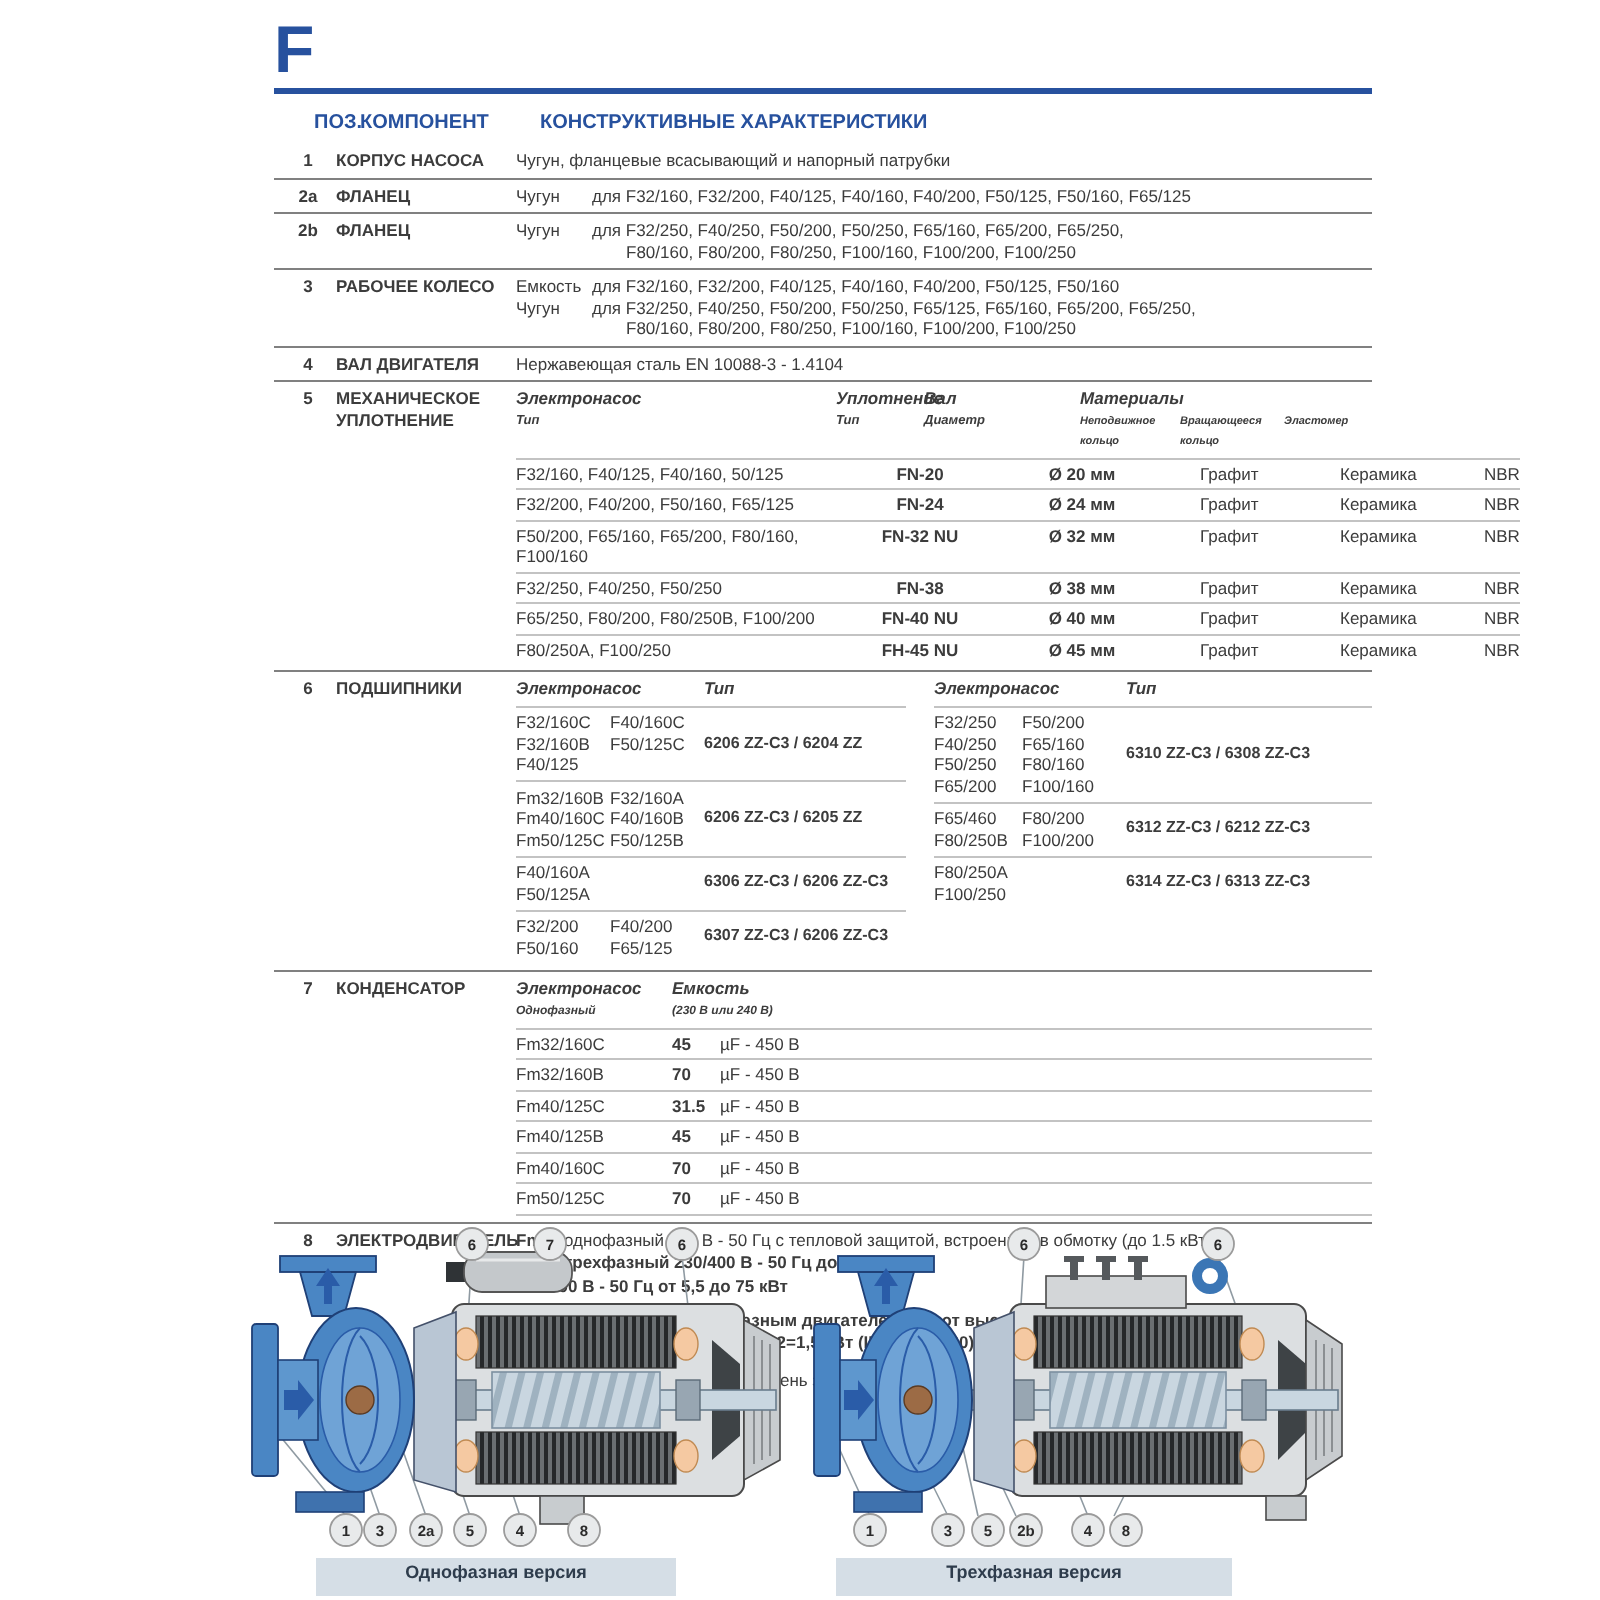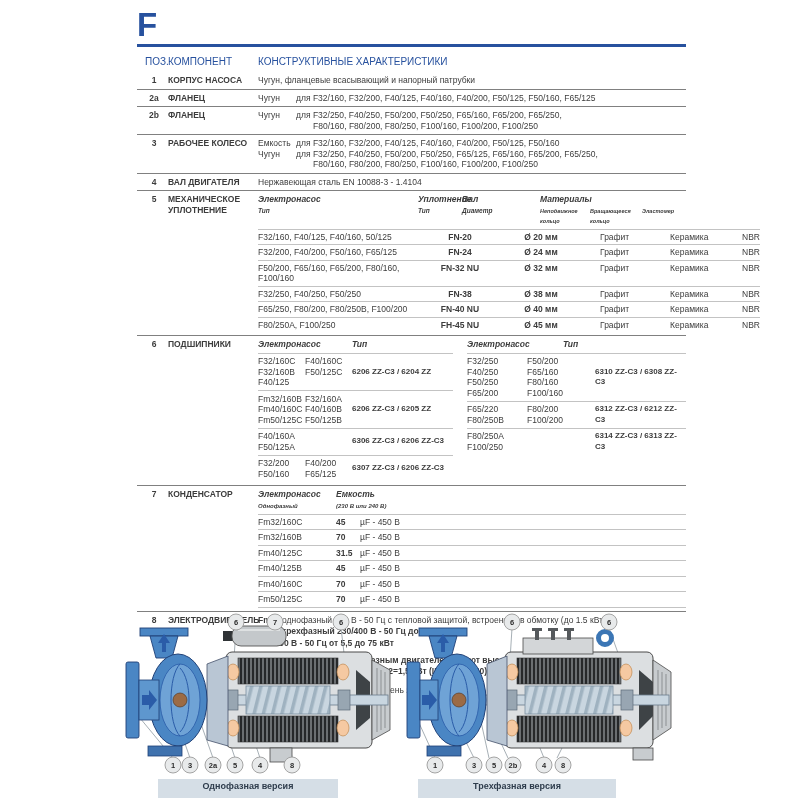--- a/index.html
+++ b/index.html
@@ -2,21 +2,21 @@
 <html><head>
 <meta charset="utf-8">
 <style>
   html,body{margin:0;padding:0;}
   body{width:800px;height:800px;position:relative;background:#ffffff;
        font-family:"Liberation Sans",sans-serif;color:#3c3c3c;overflow:hidden;}
   .content{position:absolute;left:137px;top:8px;width:549px;}
   .big-letter{font-size:33px;font-weight:bold;color:#27519e;line-height:34px;letter-spacing:1px;}
   .rule{height:3px;background:#27519e;margin-top:2px;}
   .thead{display:grid;grid-template-columns:23px 90px 1fr;padding:9px 0 5px 8px;
-         color:#27519e;font-weight:normal;font-size:10px;}
+         color:#27519e;font-weight:bold;font-size:10px;margin-left:12px;}
   .trow{display:grid;grid-template-columns:23px 90px 1fr;padding:3px 0 3px 8px;
         border-top:1.4px solid #808080;font-size:8.5px;line-height:10.5px;}
   .trow.first{border-top:none;}
   .pos{font-weight:bold;text-align:center;padding-right:5px;}
   .cname{font-weight:bold;padding-right:4px;}
   .matrow{display:grid;grid-template-columns:38px 1fr;}
   .hang2{padding-left:17px;}
   .pre{white-space:pre-line;}
   .b{font-weight:bold;}
   
@@ -26,21 +26,21 @@
   .s5hdr2{font-size:6.5px;font-weight:bold;font-style:italic;padding:1px 0 2px;}
   .s5hdr2 .tiny{font-size:5.5px;}
   .s5row{border-top:1px solid #c3c3c3;padding:2px 0;gap:20px;}
   .s5row .dia,.s5row .typ{font-weight:bold;text-align:center;}
   
   .s6wrap{display:grid;grid-template-columns:195px 1fr;column-gap:14px;}
   .s6hdr{display:grid;grid-template-columns:94px 1fr;font-size:8.5px;font-weight:bold;font-style:italic;
          padding-bottom:3px;border-bottom:1px solid #c3c3c3;}
   .s6row{display:grid;grid-template-columns:47px 47px 1fr;padding:2.5px 0;border-top:1px solid #c3c3c3;}
   .s6row.first{border-top:none;}
-  .s6rowR{grid-template-columns:44px 52px 1fr;gap:16px;}
+  .s6rowR{grid-template-columns:44px 52px 1fr;}
   .btype{font-weight:bold;align-self:center;font-size:8px;}
   
   .s7hdr{display:grid;grid-template-columns:78px 1fr;padding-bottom:2px;border-bottom:1px solid #c3c3c3;}
   .s7hdr .t{font-size:8.5px;font-weight:bold;font-style:italic;}
   .s7hdr .st{font-size:6px;font-weight:bold;font-style:italic;margin-top:2px;}
   .s7row{display:grid;grid-template-columns:78px 24px 1fr;padding:2px 0;border-bottom:1px solid #c3c3c3;}
   .s7row .v{font-weight:bold;}
   
   .s8l{display:grid;grid-template-columns:24px 1fr;margin-bottom:1px;}
   .s8note{display:grid;grid-template-columns:11px 1fr;margin-top:7px;font-weight:bold;}
@@ -239,21 +239,21 @@
 F40/250
 F50/250
 F65/200</div>
           <div class="pre">F50/200
 F65/160
 F80/160
 F100/160</div>
           <div class="btype">6310 ZZ-C3 / 6308 ZZ-C3</div>
         </div>
         <div class="s6row s6rowR">
-          <div class="pre">F65/220
+          <div class="pre">F65/460
 F80/250B</div>
           <div class="pre">F80/200
 F100/200</div>
           <div class="btype">6312 ZZ-C3 / 6212 ZZ-C3</div>
         </div>
         <div class="s6row s6rowR">
           <div class="pre">F80/250A
 F100/250</div>
           <div class="pre"></div>
           <div class="btype">6314 ZZ-C3 / 6313 ZZ-C3</div>

